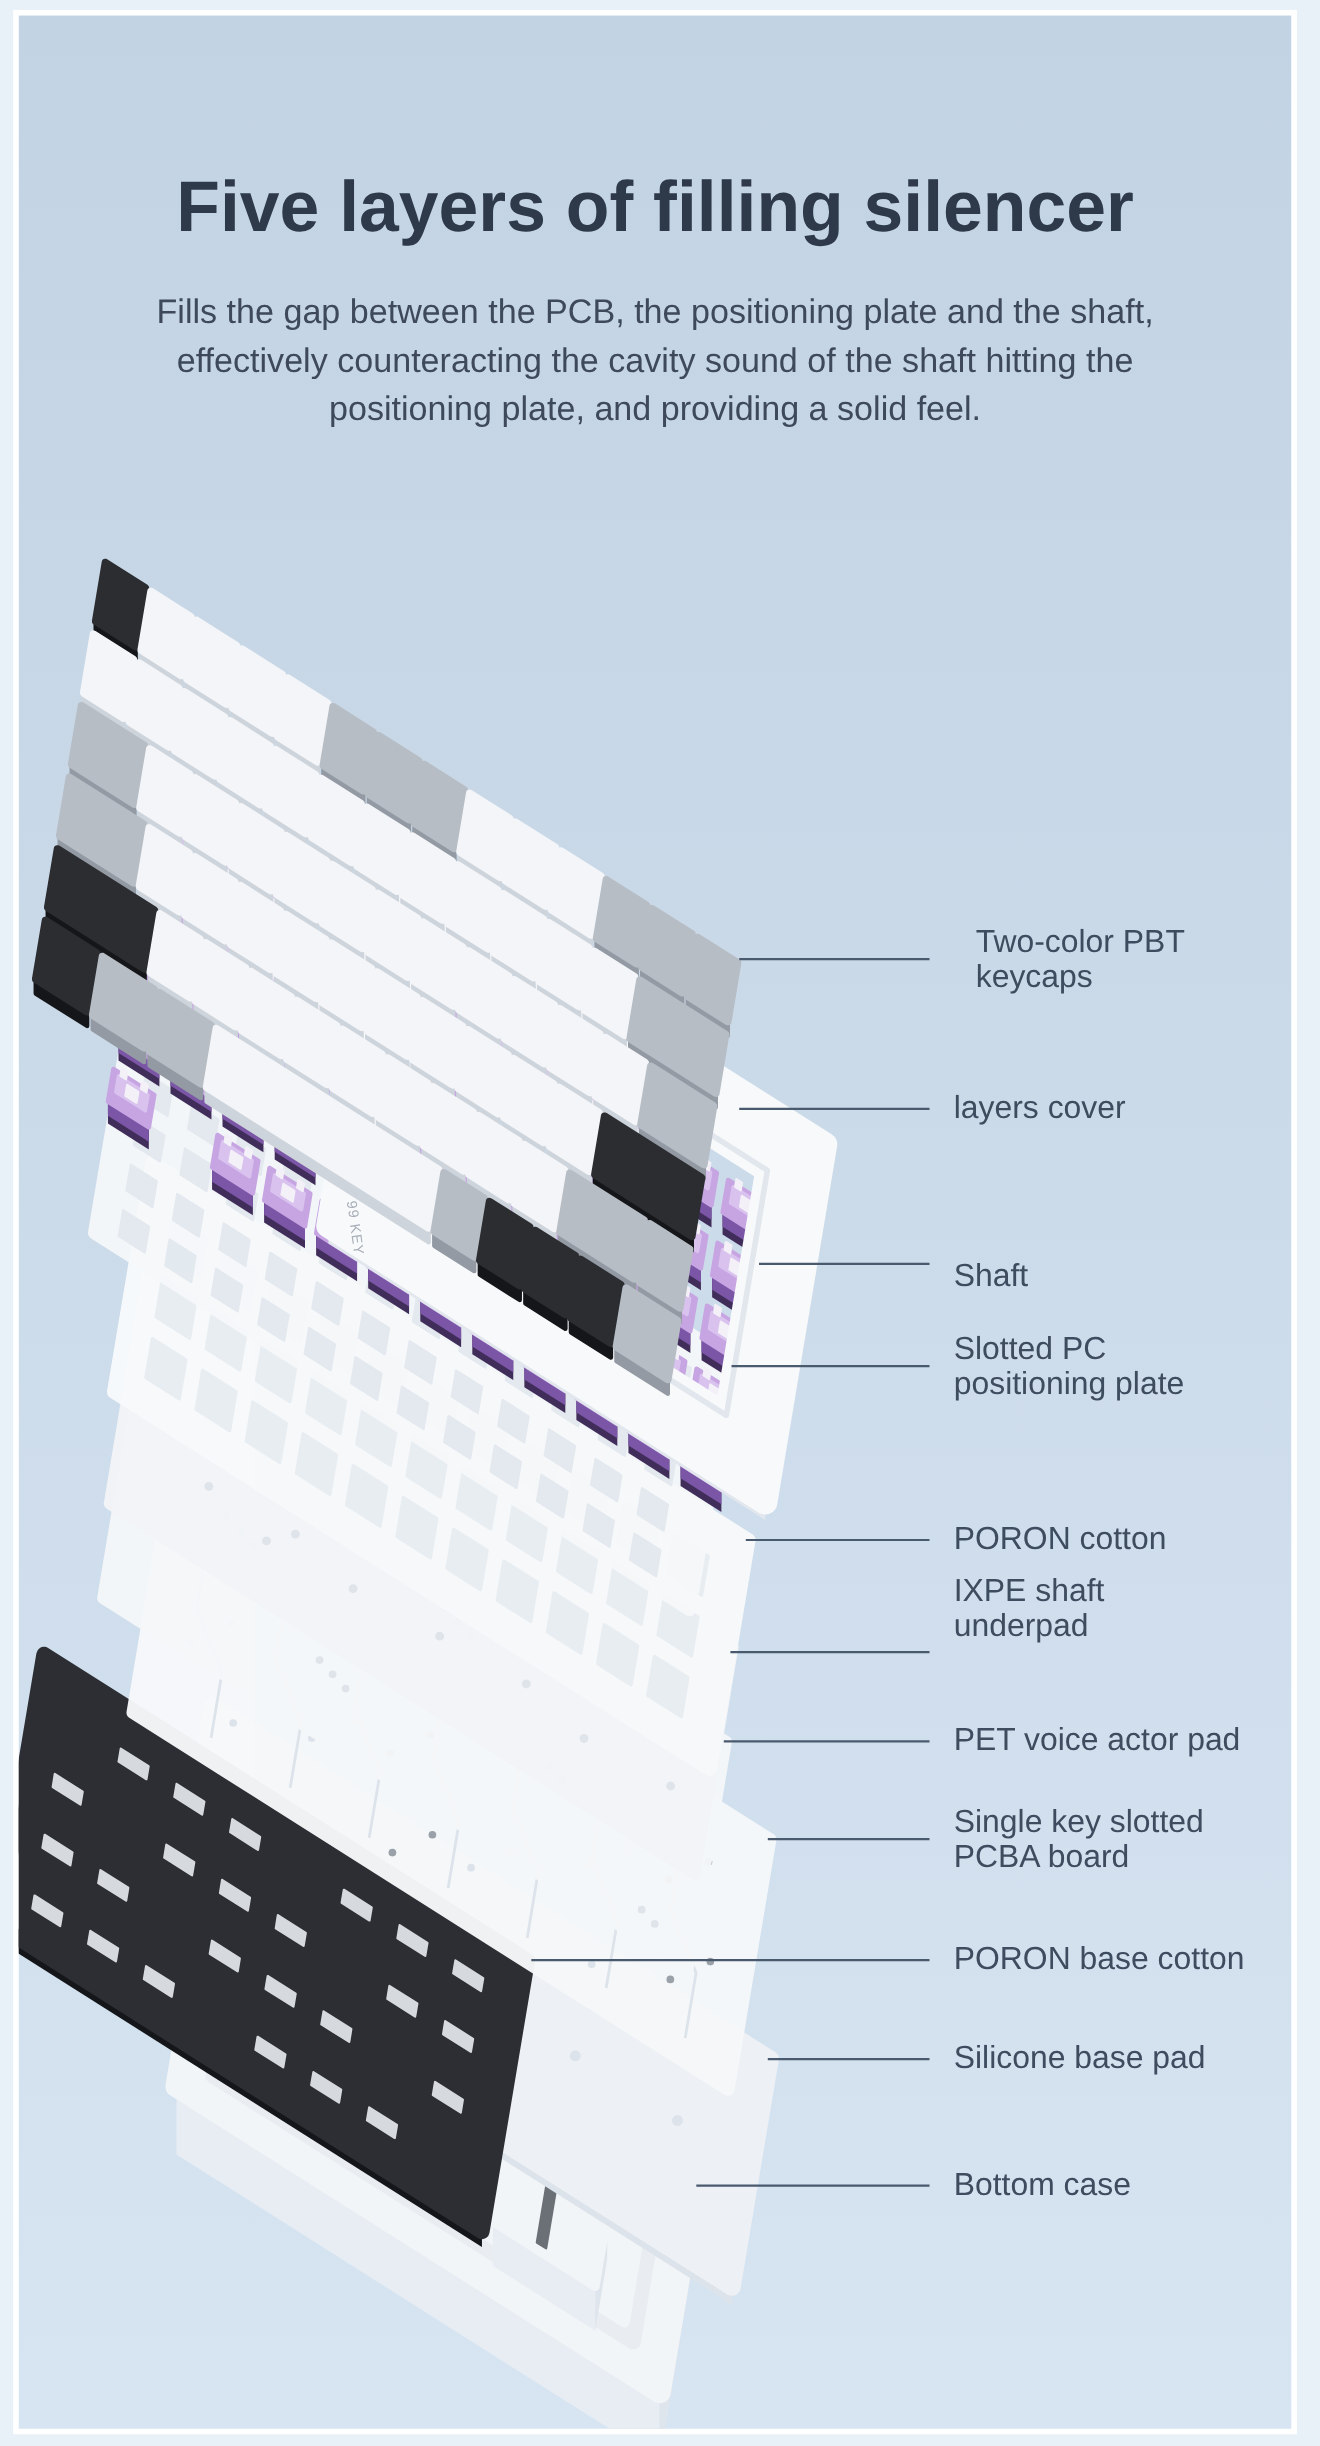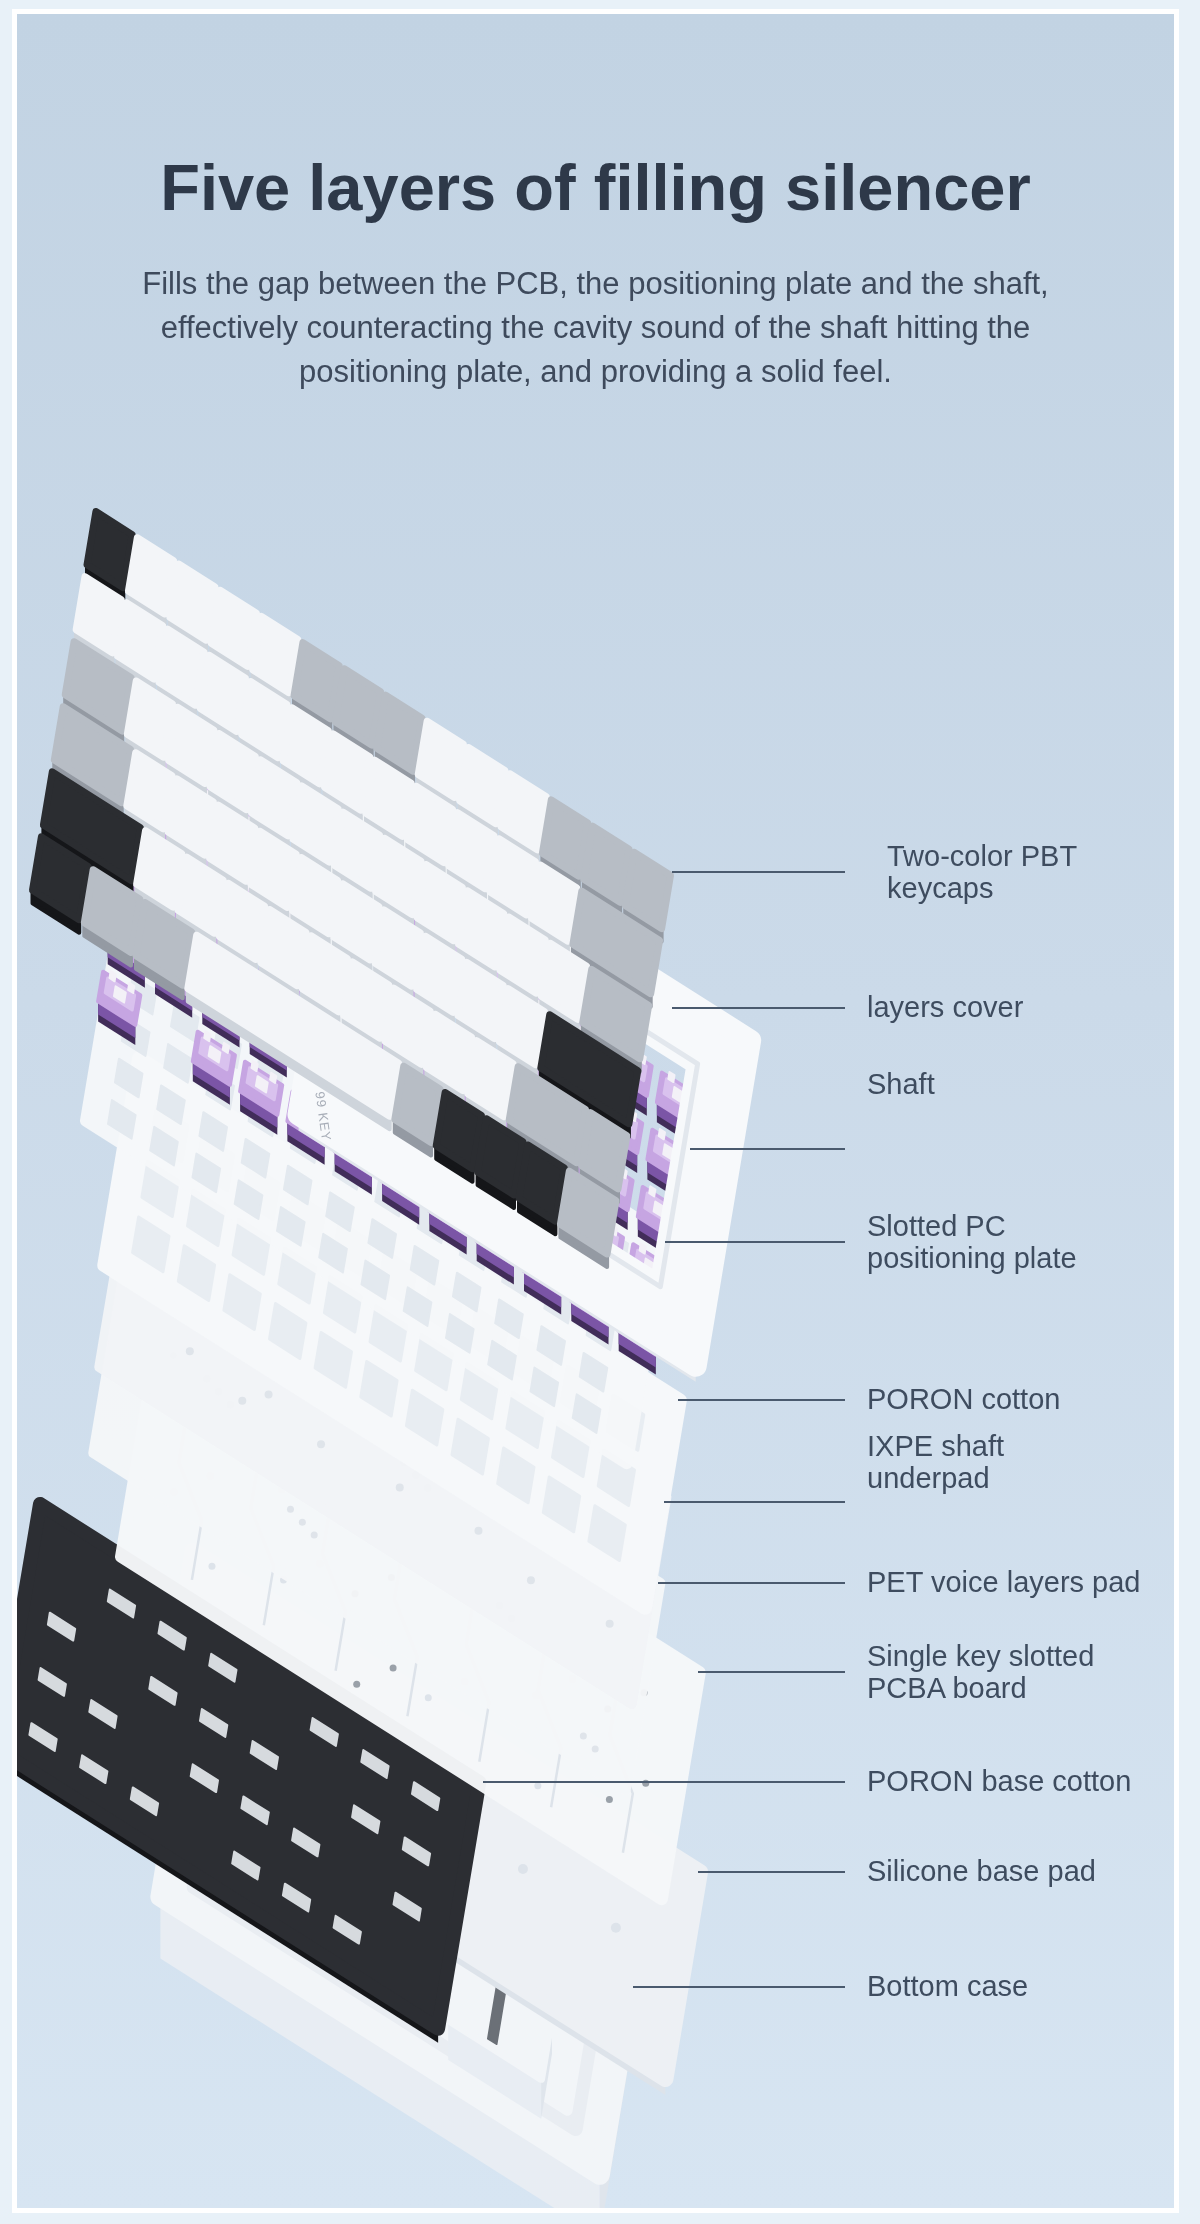--- a/index.html
+++ b/index.html
@@ -836,25 +836,25 @@
 
 <h1 class="title">Five layers of filling silencer</h1>
 <p class="subtitle">Fills the gap between the PCB, the positioning plate and the shaft,
 effectively counteracting the cavity sound of the shaft hitting the
 positioning plate, and providing a solid feel.</p>
 
 <div id="labels">
     <div class="label" style="top: 840px; margin-left: 20px;">Two-color PBT
 keycaps</div>
     <div class="label" style="top: 991px;">layers cover</div>
-    <div class="label" style="top: 1068px;">Shaft</div>
+    <div class="label" style="top: 1144px;">Shaft</div>
     <div class="label" style="top: 1210px;">Slotted PC
 positioning plate</div>
     <div class="label" style="top: 1383px;">PORON cotton</div>
     <div class="label" style="top: 1430px;">IXPE shaft
 underpad</div>
-    <div class="label" style="top: 1566px;">PET voice layers pad</div>
+    <div class="label" style="top: 1566px;">PET voice actor pad</div>
     <div class="label" style="top: 1640px;">Single key slotted
 PCBA board</div>
     <div class="label" style="top: 1765px;">PORON base cotton</div>
     <div class="label" style="top: 1855px;">Silicone base pad</div>
     <div class="label" style="top: 1970px;">Bottom case</div>
   </div>
 
 </body></html>

